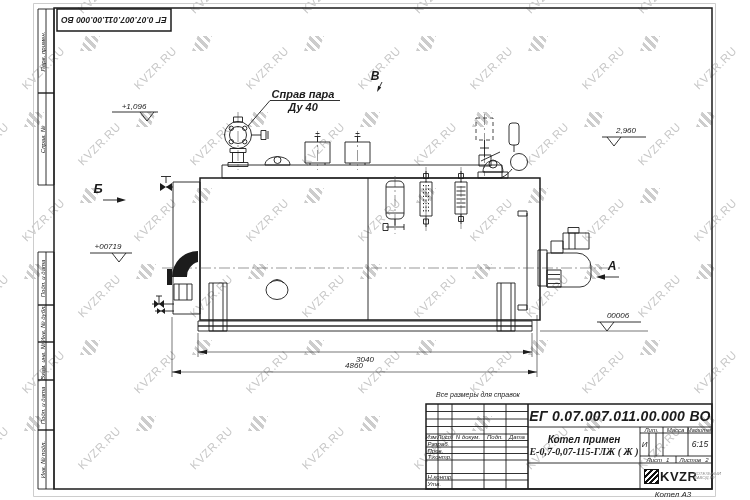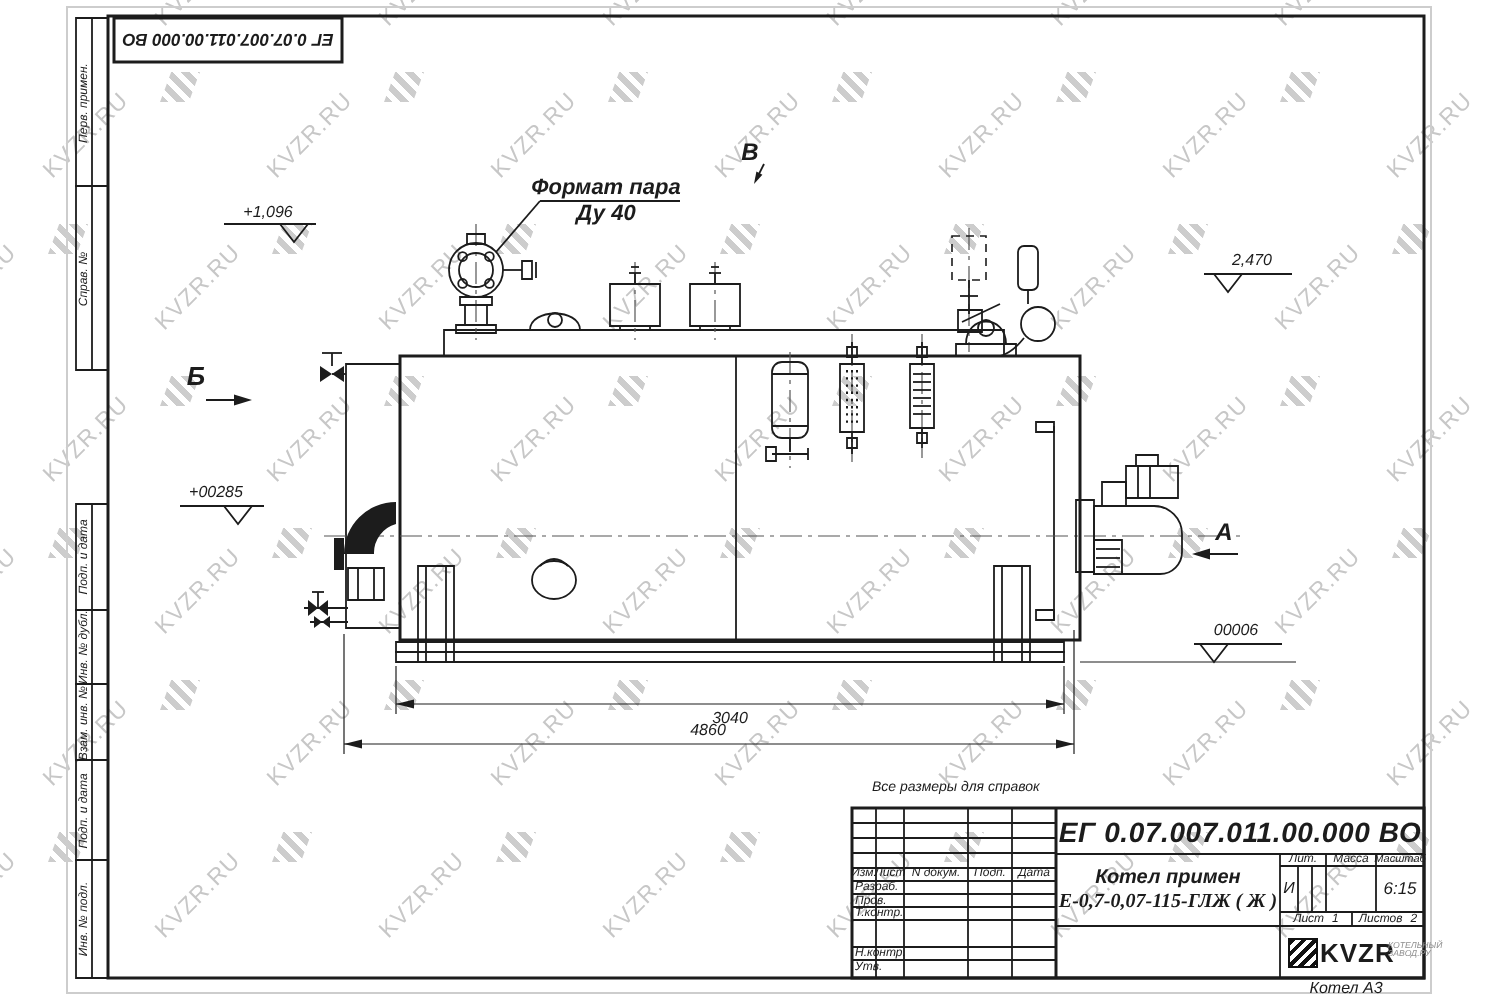--- a/index.html
+++ b/index.html
@@ -374,30 +374,30 @@
     <div class="ctr rot180" style="left:114px;top:20px;font-size:8.5px;font-weight:600;">ЕГ 0.07.007.011.00.000  ВО</div>
 
     <div class="vlabel" style="left:0px;top:46.5px;">Перв. примен.</div>
     <div class="vlabel" style="left:0px;top:134.5px;">Справ. №</div>
     <div class="vlabel" style="left:0px;top:274px;">Подп. и дата</div>
     <div class="vlabel" style="left:0px;top:319px;">Инв. № дубл.</div>
     <div class="vlabel" style="left:0px;top:356.5px;">Взам. инв. №</div>
     <div class="vlabel" style="left:0px;top:400.5px;">Подп. и дата</div>
     <div class="vlabel" style="left:0px;top:455px;">Инв. № подл.</div>
 
-    <div class="ctr" style="left:303px;top:94px;font-size:11px;font-weight:700;">Формат пара</div>
+    <div class="ctr" style="left:303px;top:94px;font-size:11px;font-weight:700;">Справ пара</div>
     <div class="ctr" style="left:303px;top:107px;font-size:11px;font-weight:700;">Ду 40</div>
 
     <div class="ctr" style="left:98px;top:188px;font-size:13px;font-weight:700;">Б</div>
     <div class="ctr" style="left:375px;top:76px;font-size:12px;font-weight:700;">В</div>
     <div class="ctr" style="left:612px;top:266px;font-size:12px;font-weight:700;">А</div>
 
     <div class="ctr" style="left:134px;top:106px;font-size:8px;">+1,096</div>
-    <div class="ctr" style="left:626px;top:130px;font-size:8px;">2,470</div>
-    <div class="ctr" style="left:108px;top:246px;font-size:8px;">+00285</div>
+    <div class="ctr" style="left:626px;top:130px;font-size:8px;">2,960</div>
+    <div class="ctr" style="left:108px;top:246px;font-size:8px;">+00719</div>
     <div class="ctr" style="left:618px;top:315px;font-size:8px;">00006</div>
 
     <div class="ctr" style="left:365px;top:345px;font-size:8px;margin-top:14px;">3040</div>
     <div class="ctr" style="left:354px;top:365px;font-size:8px;">4860</div>
 
     <div class="lbl" style="left:436px;top:394px;font-size:7px;">Все размеры для справок</div>
 
     <div class="ctr tiny" style="left:432px;top:437px;">Изм.</div>
     <div class="ctr tiny" style="left:445px;top:437px;">Лист</div>
     <div class="ctr tiny" style="left:468px;top:437px;">N докум.</div>

